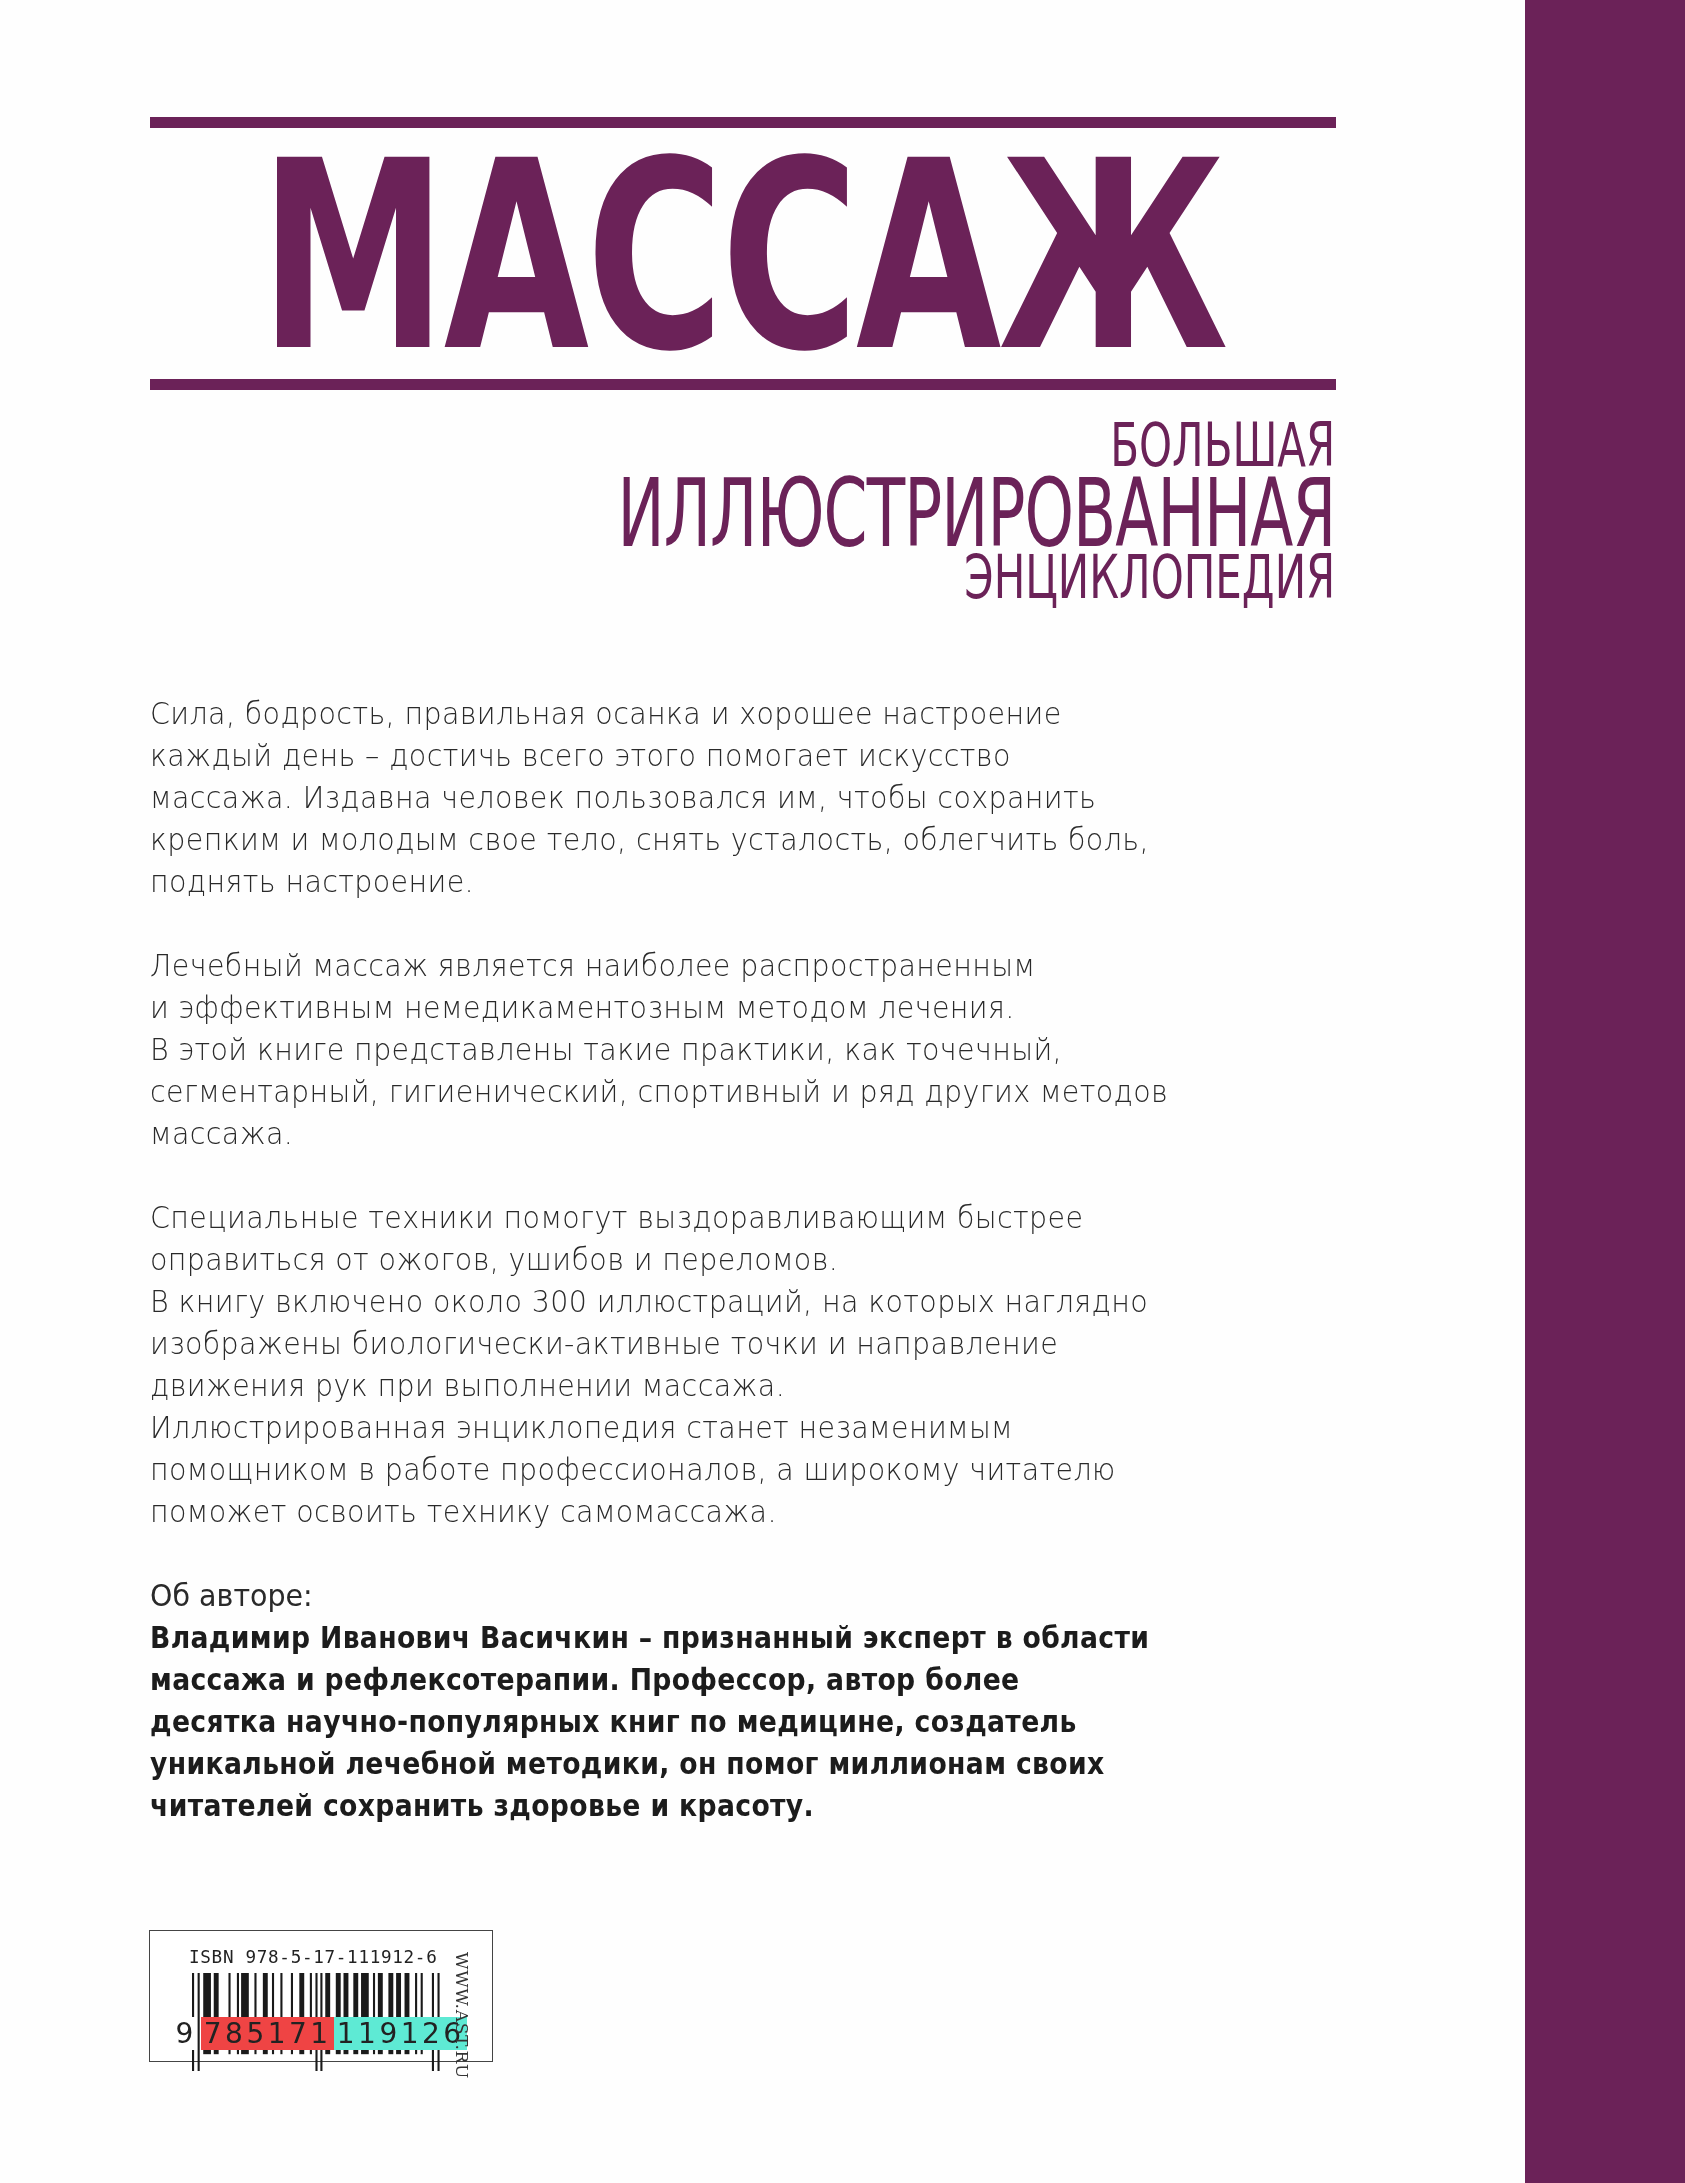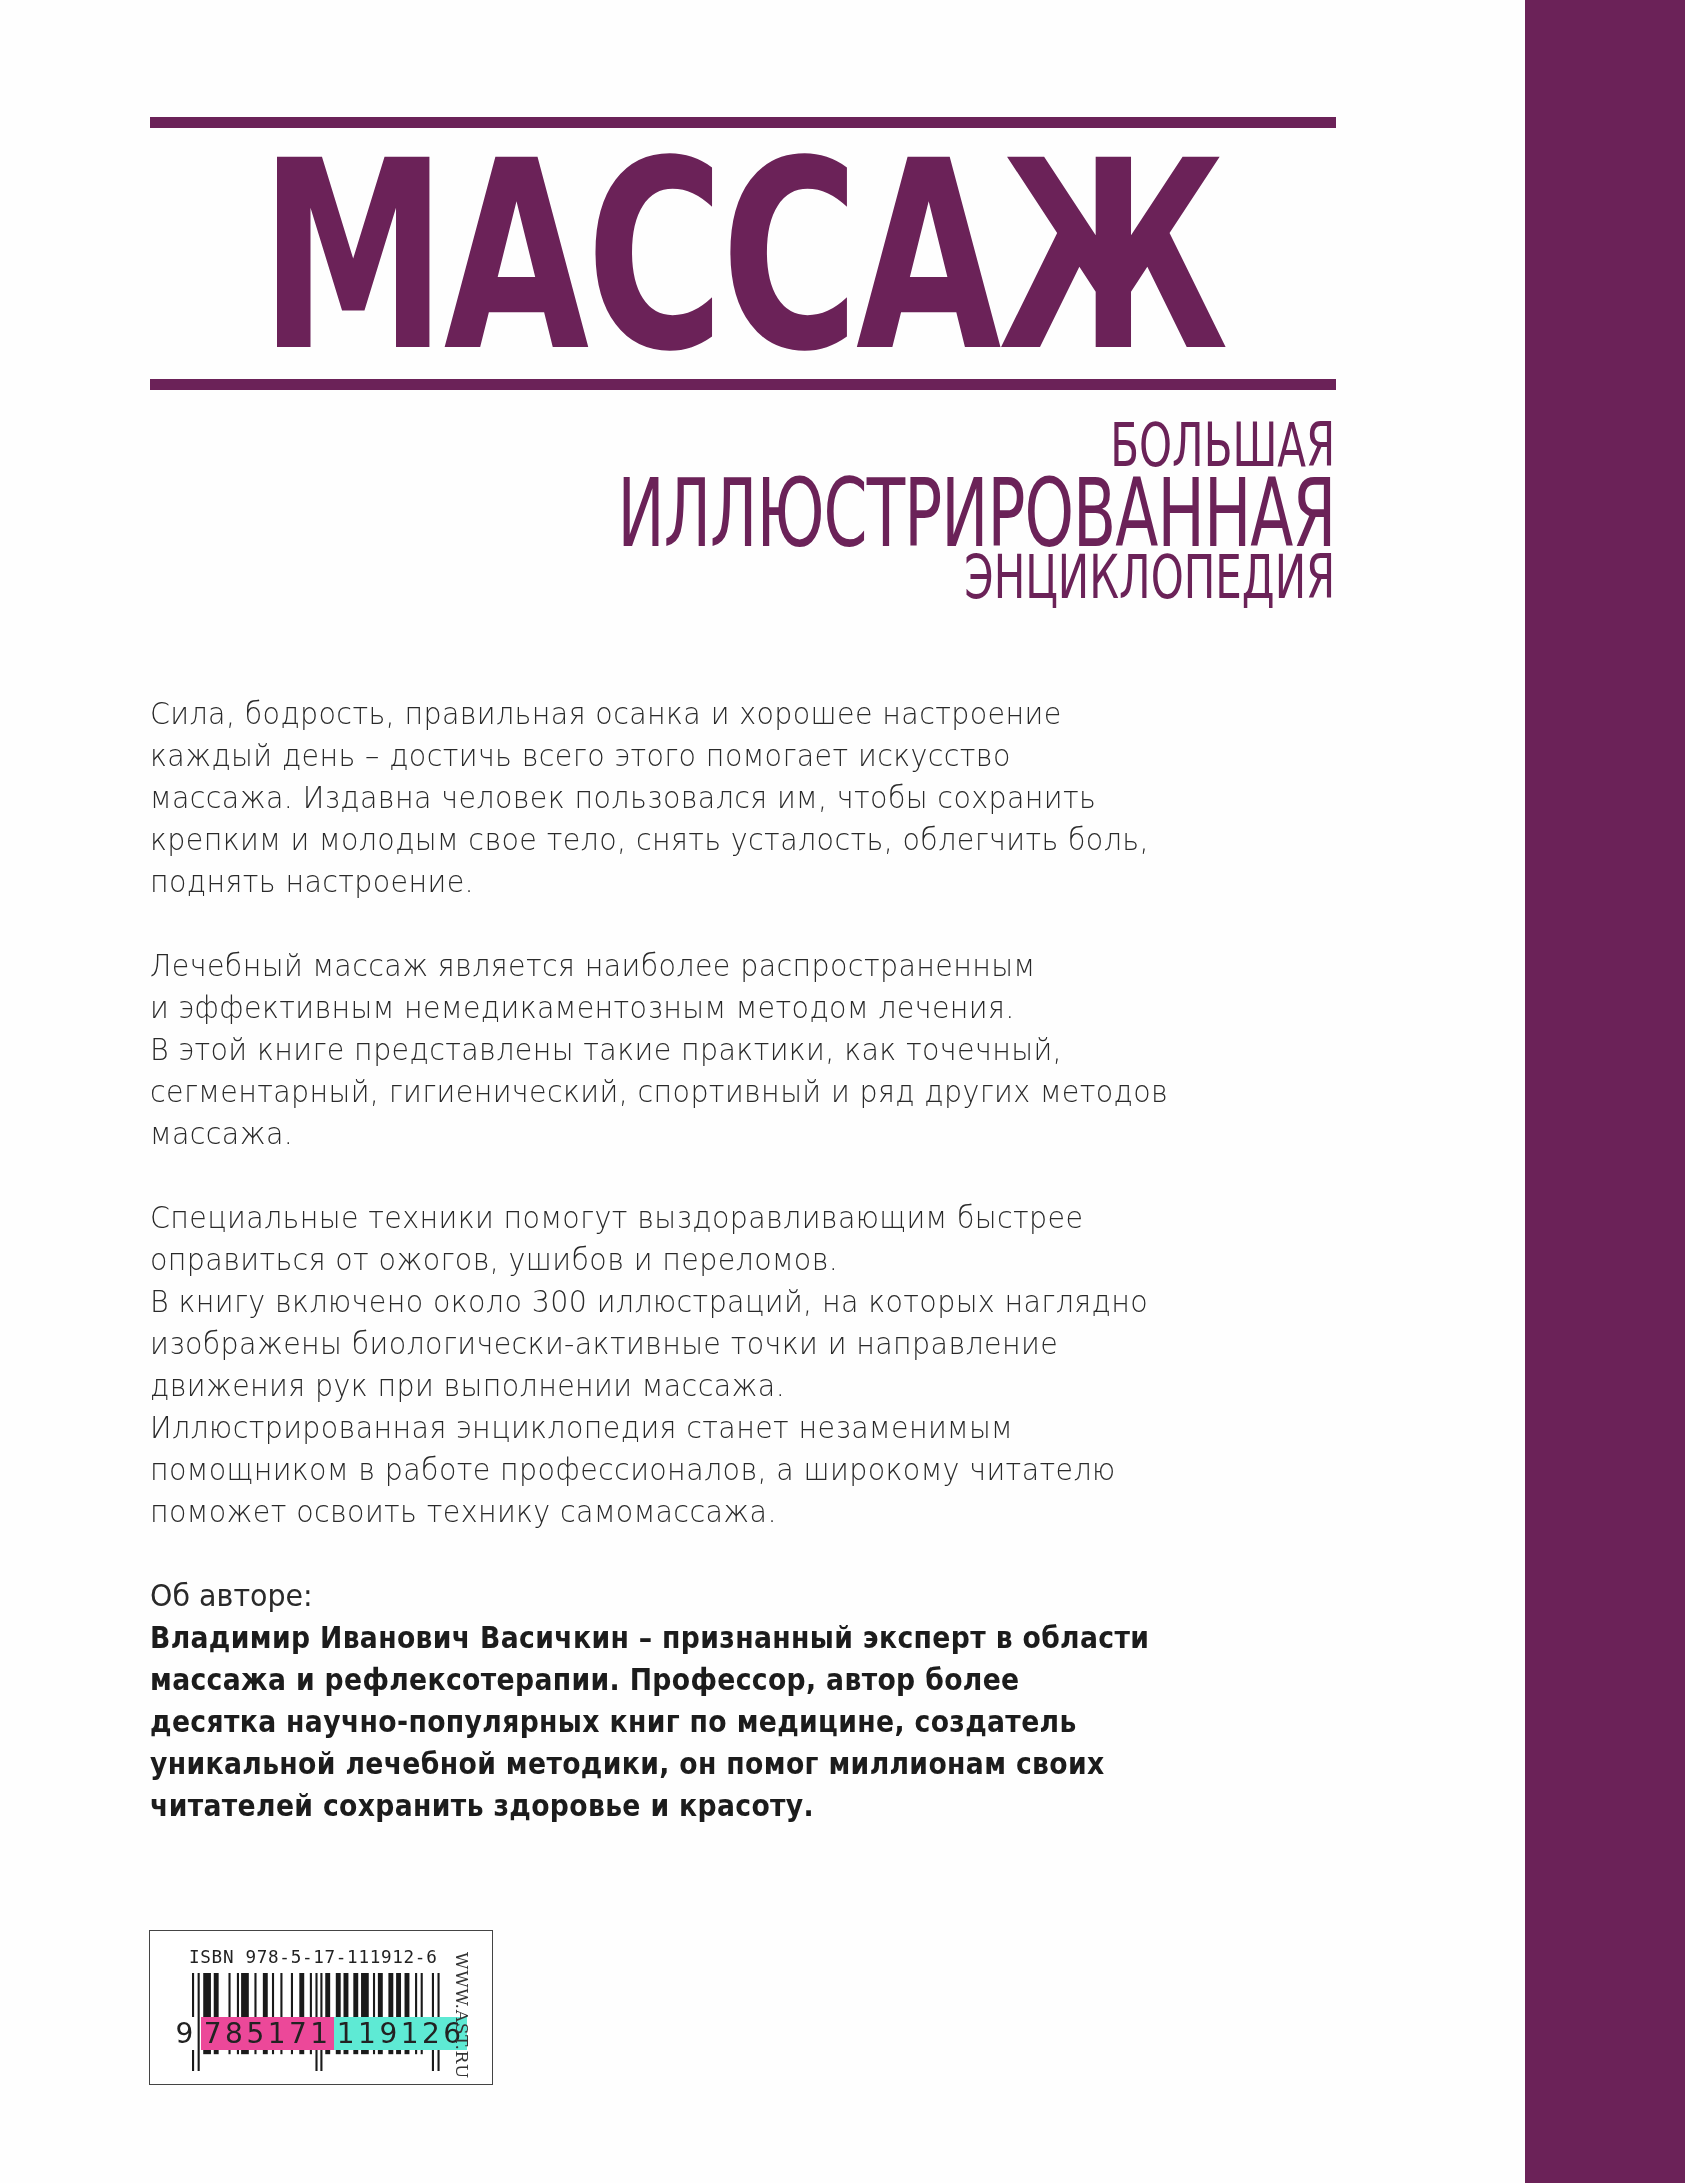--- a/index.html
+++ b/index.html
@@ -59,21 +59,21 @@
       font-size: 31px;
       line-height: 42px;
     }
     .para { margin: 16px 0 42px 0; }
     .para .ln { display: block; white-space: nowrap; transform: scaleX(0.92); transform-origin: left center; font-weight: 300; letter-spacing: 0.4px; }
     .about-label { display: block; white-space: nowrap; transform: scaleX(0.92); transform-origin: left center; }
     .about .ln { font-weight: bold; color: #1c1c1c; transform: scaleX(0.86); }
 
     .barcode-box {
       position: absolute; left: 149px; top: 1930px;
-      width: 344px; height: 155px;
+      width: 344px; height: 132px;
       border: 1.4px solid #444;
       background: #fff;
       box-sizing: border-box;
     }
     .isbn-text {
       position: absolute; left: 39px; top: 15.5px;
       font-family: "DejaVu Sans Mono", monospace;
       font-size: 17.6px; color: #222;
       letter-spacing: 0.7px;
       white-space: nowrap;
@@ -81,21 +81,21 @@
     .bars {
       position: absolute; left: 42px; top: 42px; width: 249px; height: 98px;
     }
     .ean-digits {
       position: absolute; left: 0; top: 86px;
       width: 295px; height: 42px;
       font-family: "DejaVu Sans", sans-serif;
       font-size: 28px; color: #222;
     }
     .ean-digits .d0 { position: absolute; left: 24px; top: 0; background: #fff; padding: 0 1.4px; }
-    .ean-digits .g1 { position: absolute; left: 51px; top: 0; background: #ec4899; letter-spacing: 3.5px; padding: 0 2.8px; }
+    .ean-digits .g1 { position: absolute; left: 51px; top: 0; background: #ef4444; letter-spacing: 3.5px; padding: 0 2.8px; }
     .ean-digits .g2 { position: absolute; left: 184px; top: 0; background: #5eead4; letter-spacing: 3.5px; padding: 0 2.8px; }
     .site-url {
       position: absolute; left: 294px; top: 21px;
       width: 28px; height: 119px;
       writing-mode: vertical-rl;
       font-family: "DejaVu Serif", serif;
       font-size: 17px; color: #333;
       letter-spacing: 0.7px;
       white-space: nowrap;
     }

